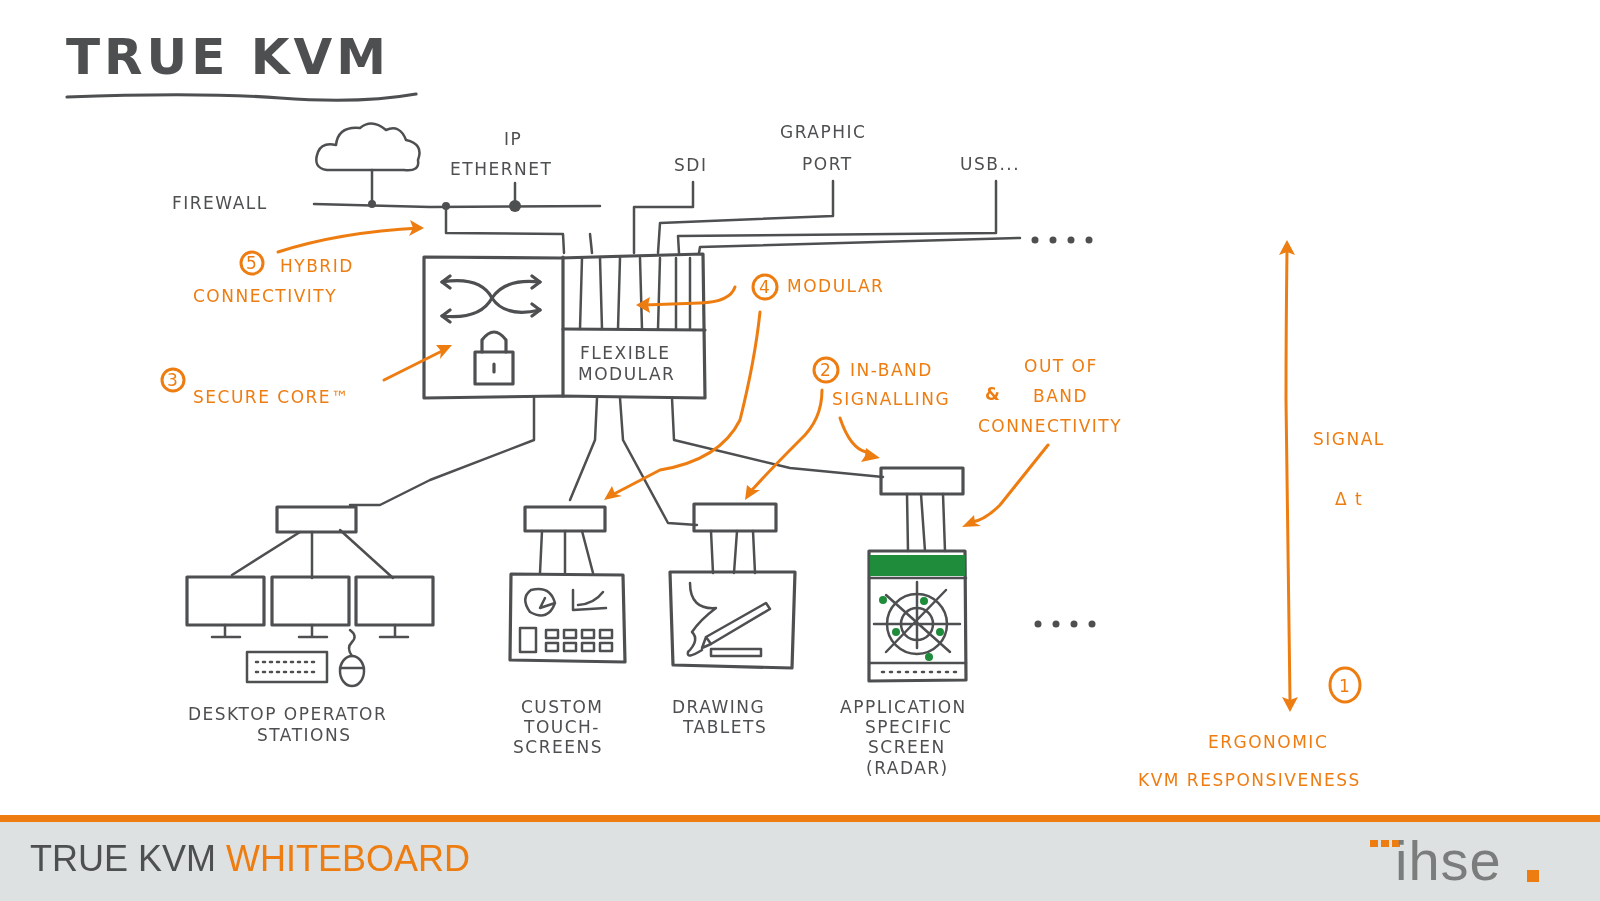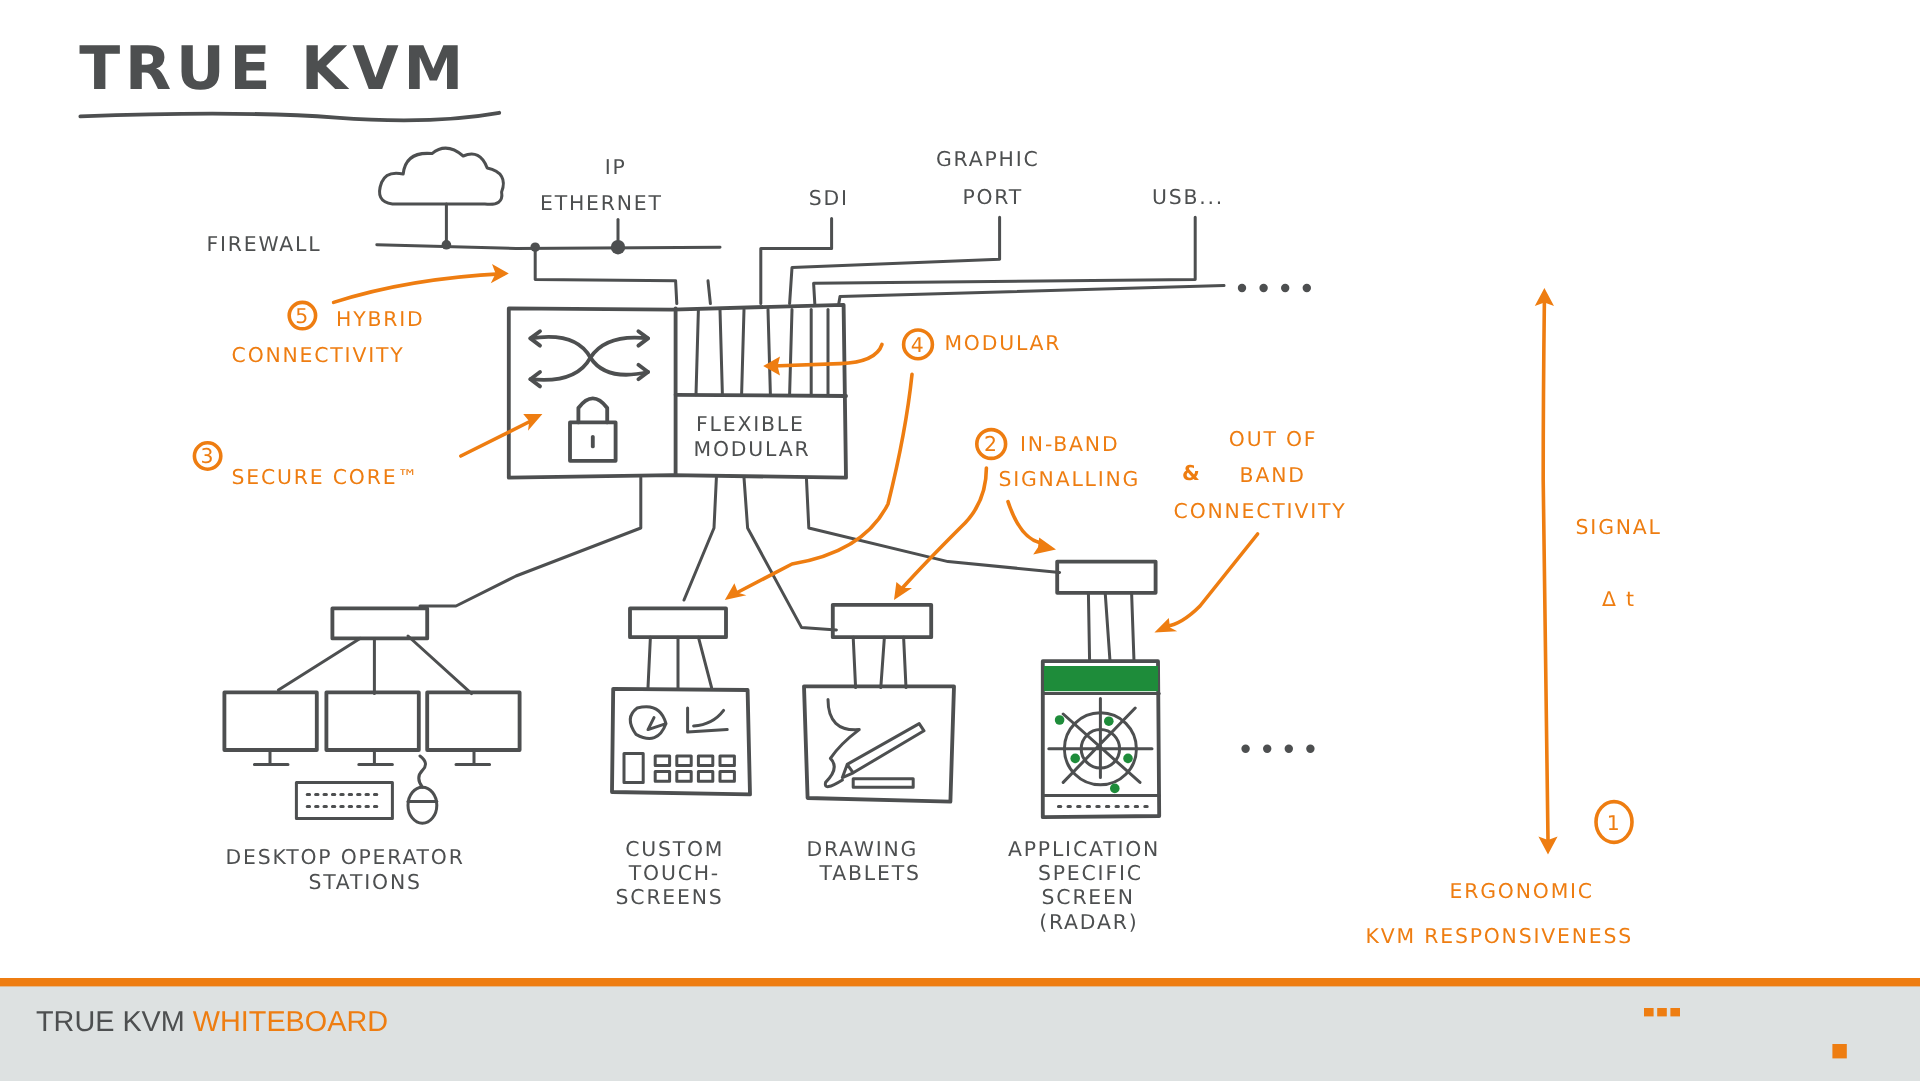--- a/index.html
+++ b/index.html
@@ -11,21 +11,21 @@
   .title-t { font-family:"DejaVu Sans", sans-serif; font-weight:bold; fill:#4d4f50; font-size:50px; letter-spacing:4px; }
   .ln { stroke:#4d4f50; stroke-width:3.2; fill:none; stroke-linecap:round; stroke-linejoin:round; }
   .ln-thin { stroke:#4d4f50; stroke-width:2.5; fill:none; stroke-linecap:round; stroke-linejoin:round; }
   .or { stroke:#ee7d11; stroke-width:3; fill:none; stroke-linecap:round; stroke-linejoin:round; }
   .orf { fill:#ee7d11; }
   .gf { fill:#1e8c3a; }
   .dot { fill:#4d4f50; }
   #footer { position:absolute; left:0; top:815px; width:1600px; height:86px; background:#dde1e1; }
   #footer-bar { position:absolute; left:0; top:815px; width:1600px; height:7px; background:#ee7d11; }
   #footer-title { position:absolute; left:30px; top:838px; font-family:"Liberation Sans", sans-serif;
-                  font-size:24px; color:#4d4f50; letter-spacing:0px; }
+                  font-size:36px; color:#4d4f50; letter-spacing:0px; }
   #footer-title .accent { color:#ee7d11; }
   #logo { position:absolute; left:1370px; top:838px; width:210px; height:50px; }
   #logo-text { position:absolute; left:25px; top:-10px; font-family:"Liberation Sans", sans-serif;
                font-size:56px; color:#7a7d7c; letter-spacing:1px; }
   #logo-dot { position:absolute; left:157px; top:32px; width:12px; height:12px; background:#ee7d11; }
   .logo-sq { position:absolute; top:2px; width:8px; height:7px; background:#ee7d11; }
 </style>
 </head>
 <body>
 
@@ -239,14 +239,15 @@
 <div id="footer"></div>
 <div id="footer-bar"></div>
 <div id="footer-title">
   <span>TRUE KVM</span>
   <span class="accent">WHITEBOARD</span>
 </div>
 <div id="logo">
   <span class="logo-sq" style="left:0px"></span>
   <span class="logo-sq" style="left:11px"></span>
   <span class="logo-sq" style="left:22px"></span>
+  <span id="logo-text">ihse</span>
   <span id="logo-dot"></span>
 </div>
 
 </body></html>

